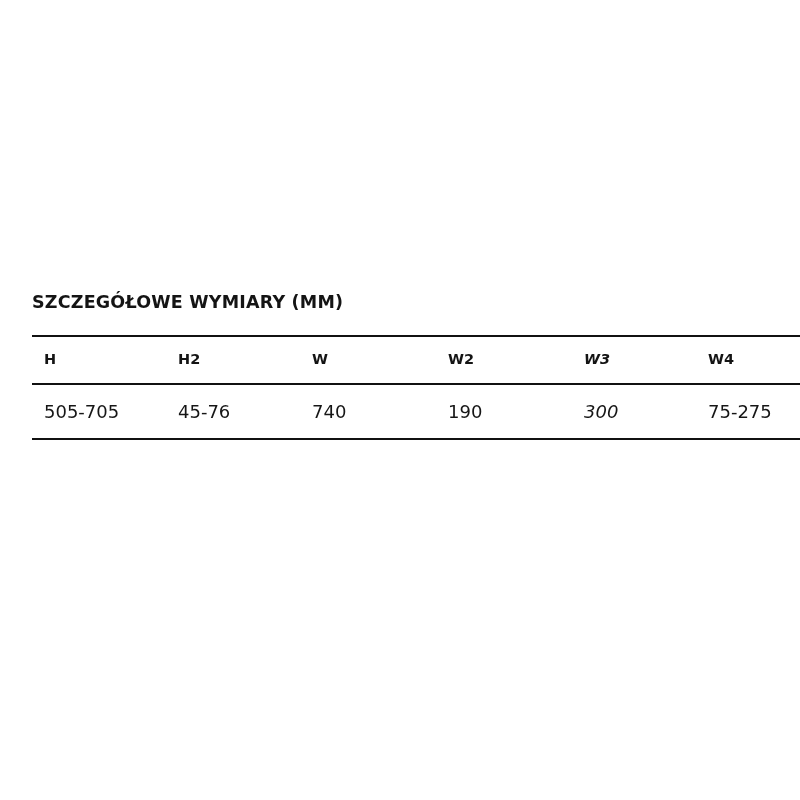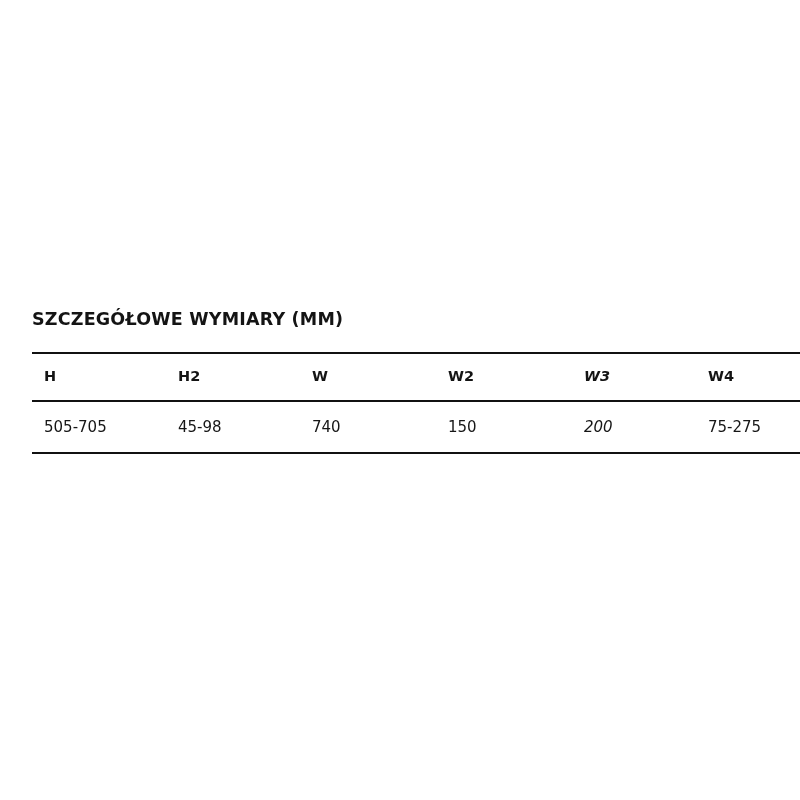--- a/index.html
+++ b/index.html
@@ -24,39 +24,39 @@
     position: absolute;
     left: 32px;
     top: 292px;
     width: 736px;
   }
   .spec-title {
     font-size: 17.5px;
     font-weight: bold;
     letter-spacing: 0.2px;
     color: #141414;
-    margin: 17px 0 22px 0;
+    margin: 0 0 22px 0;
     line-height: 1.2;
   }
   table.dims {
     border-collapse: collapse;
     width: 736px;
     table-layout: fixed;
   }
   table.dims thead tr th {
     font-size: 14.5px;
     font-weight: bold;
     text-align: left;
     color: #141414;
     padding: 14px 0 16px 0;
     border-top: 2px solid #111111;
     border-bottom: 2px solid #111111;
   }
   table.dims tbody tr td {
-    font-size: 15px;
+    font-size: 18px;
     font-weight: normal;
     text-align: left;
     color: #161616;
     padding: 16px 0 16px 0;
     border-bottom: 2px solid #111111;
   }
   .col-h   { width: 122px; padding-left: 12px !important; }
   .col-h2  { width: 122px; padding-left: 12px !important; }
   .col-w   { width: 124px; padding-left: 12px !important; }
   .col-w2  { width: 124px; padding-left: 12px !important; }
@@ -79,23 +79,23 @@
           <th class="col-h2">H2</th>
           <th class="col-w">W</th>
           <th class="col-w2">W2</th>
           <th class="col-w3">W3</th>
           <th class="col-w4">W4</th>
         </tr>
       </thead>
       <tbody>
         <tr>
           <td class="col-h">505-705</td>
-          <td class="col-h2">45-98</td>
+          <td class="col-h2">45-76</td>
           <td class="col-w">740</td>
-          <td class="col-w2">150</td>
-          <td class="col-w3">200</td>
+          <td class="col-w2">190</td>
+          <td class="col-w3">300</td>
           <td class="col-w4">75-275</td>
         </tr>
       </tbody>
     </table>
 
   </div>
 </div>
 
 </body></html>

